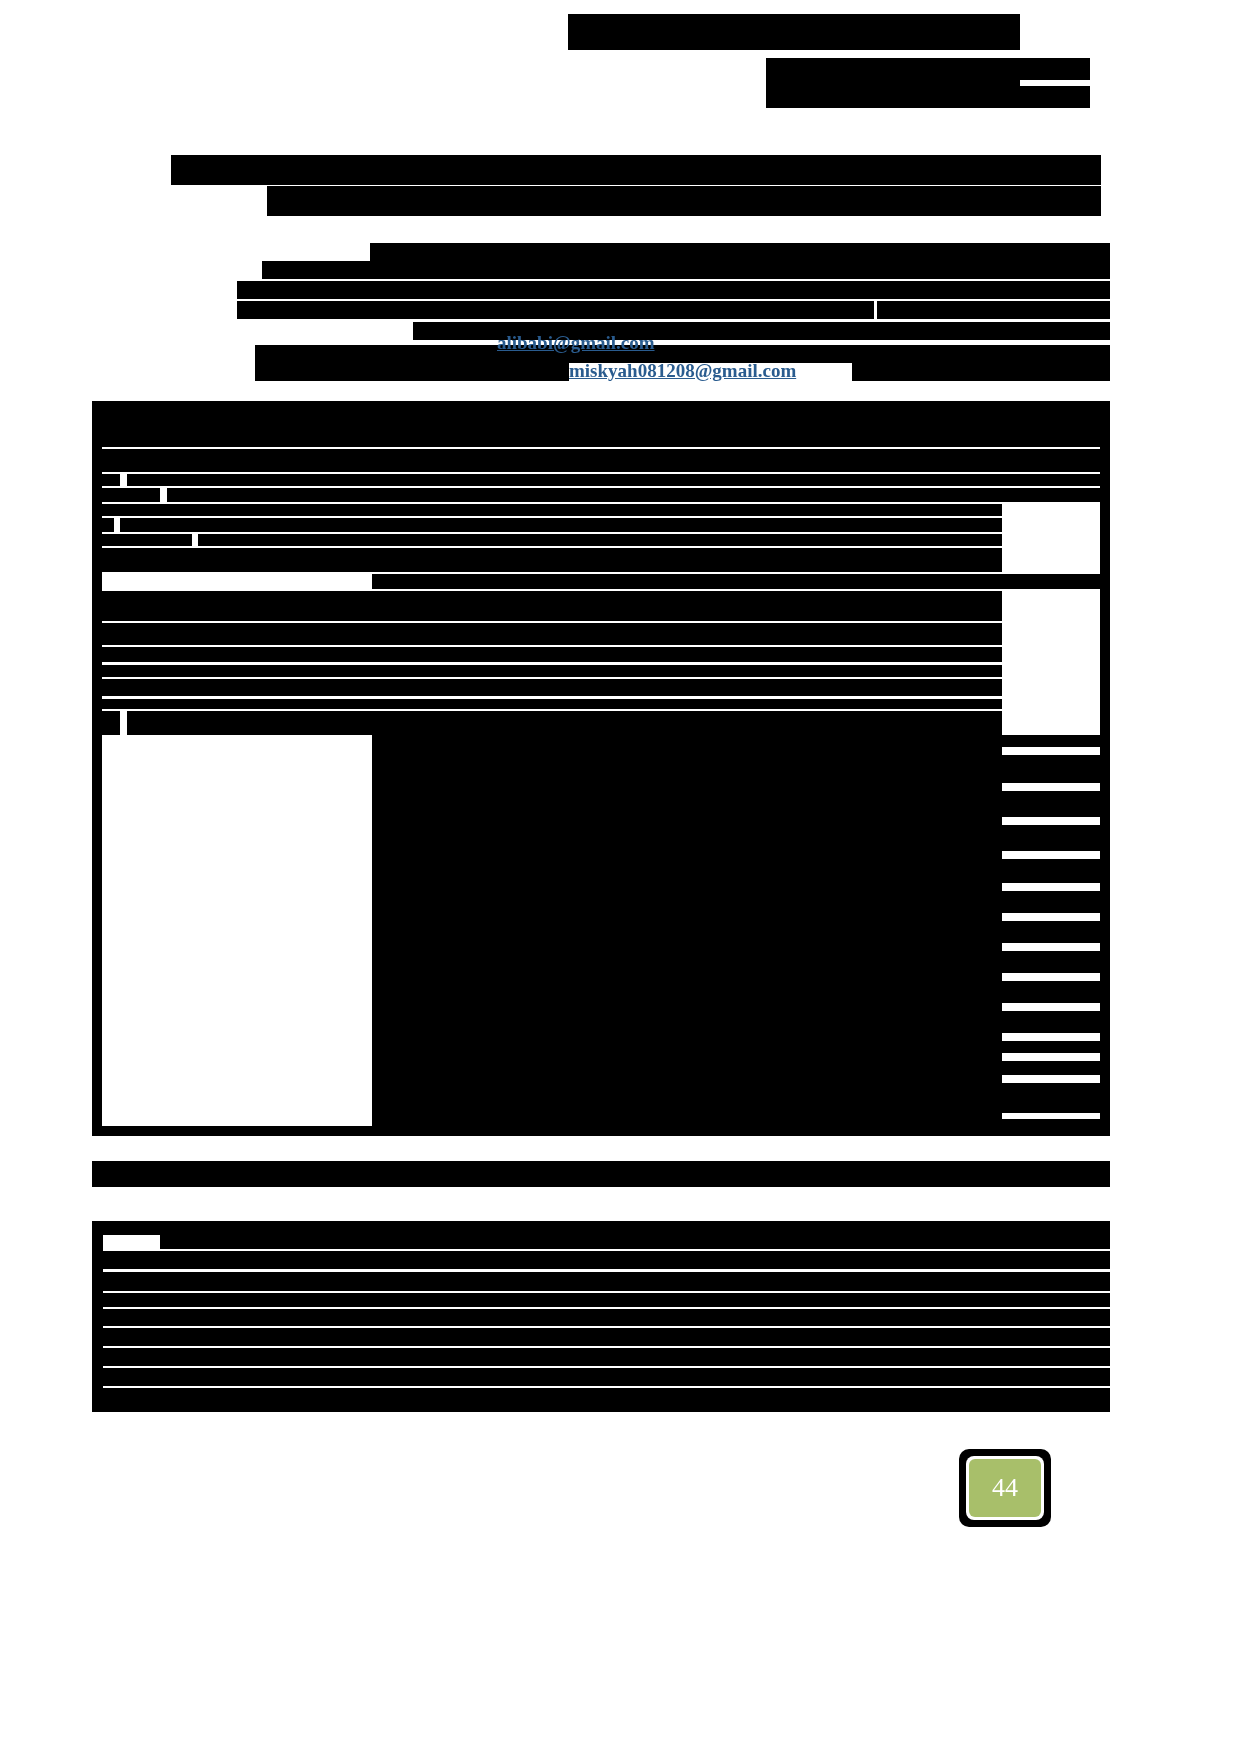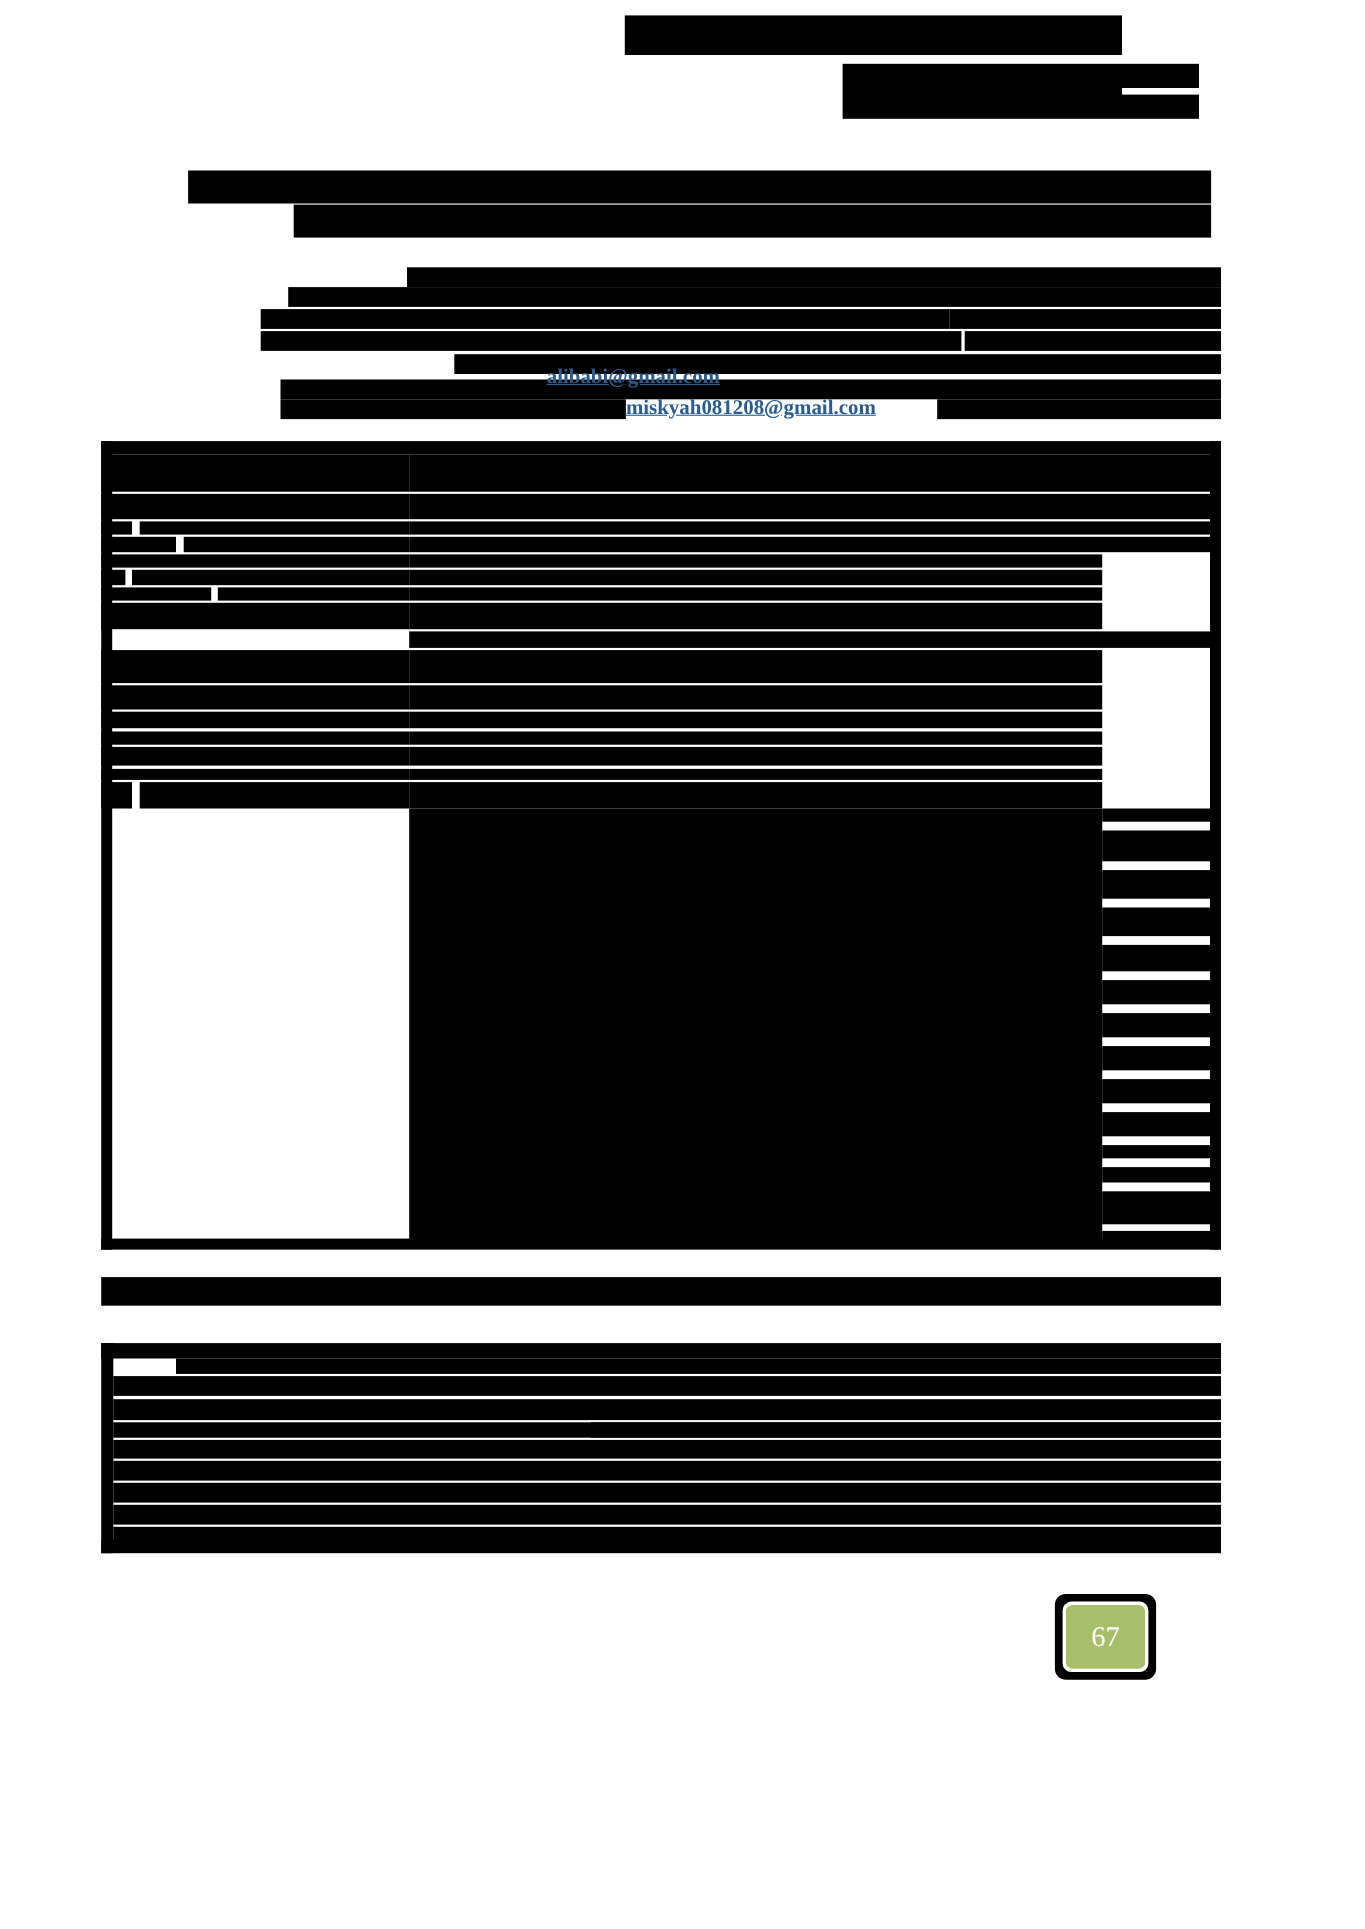--- a/index.html
+++ b/index.html
@@ -180,16 +180,16 @@
   <div class="blk" style="left:1030px; top:1328px; width:80px; height:18px;"></div>
   <div class="blk" style="left:103px; top:1348px; width:1007px; height:18px;"></div>
   <div class="blk" style="left:103px; top:1368px; width:927px; height:18px;"></div>
   <div class="blk" style="left:1030px; top:1368px; width:80px; height:18px;"></div>
   <div class="blk" style="left:103px; top:1388px; width:1007px; height:16px;"></div>
   <div class="blk" style="left:92px; top:1400px; width:1018px; height:12px;"></div>
   <div class="blk" style="left:92px; top:1221px; width:11px; height:191px;"></div>
 
   <div id="page-number-box"></div>
   <div id="page-number-inner">
-    <div id="page-number-chip">67</div>
+    <div id="page-number-chip">44</div>
   </div>
 
 </div>
 
 </body></html>

